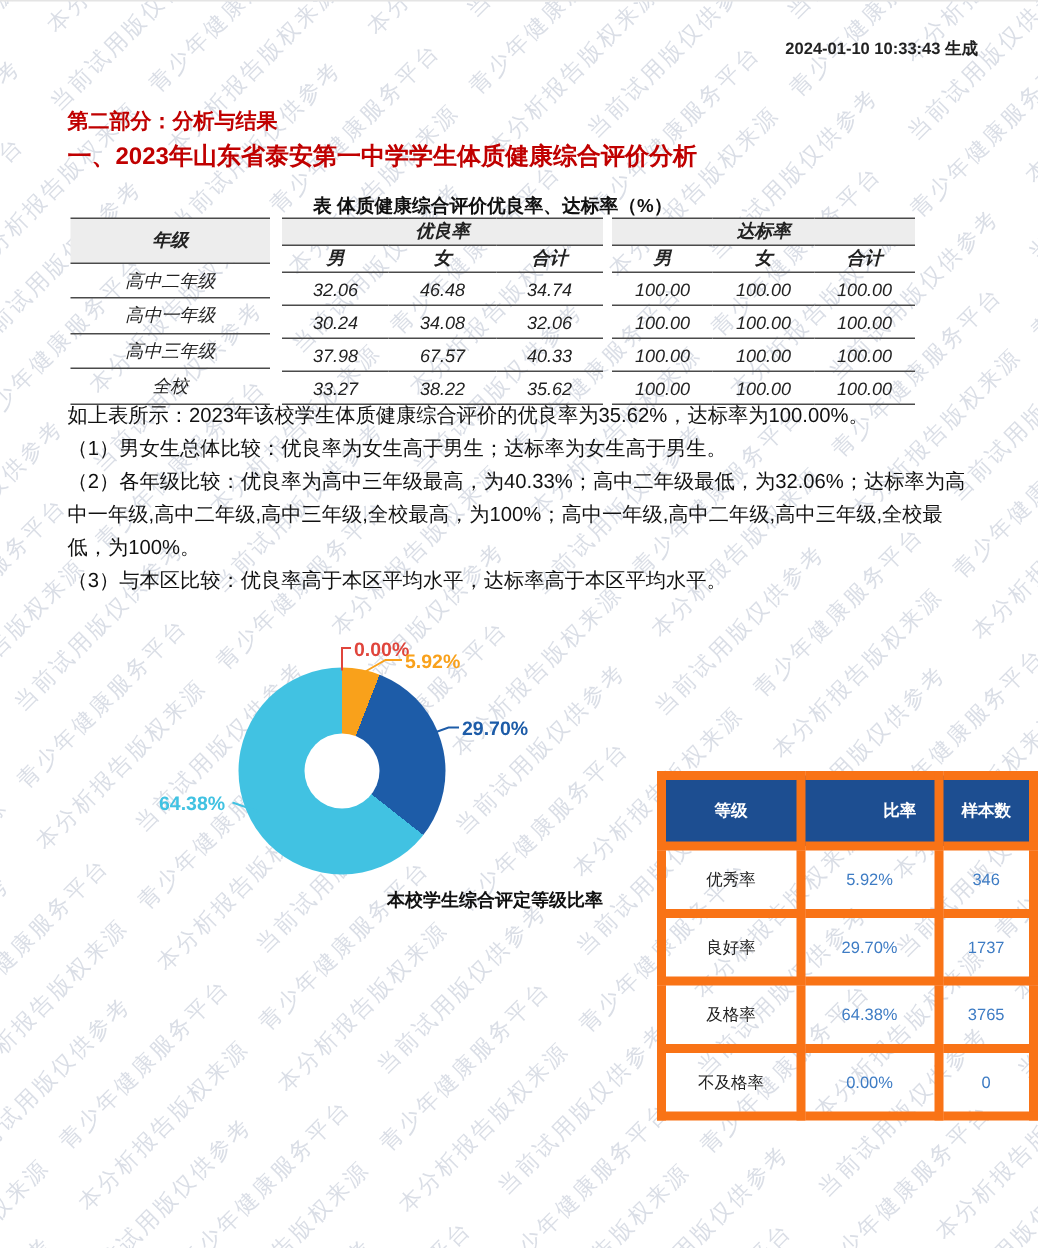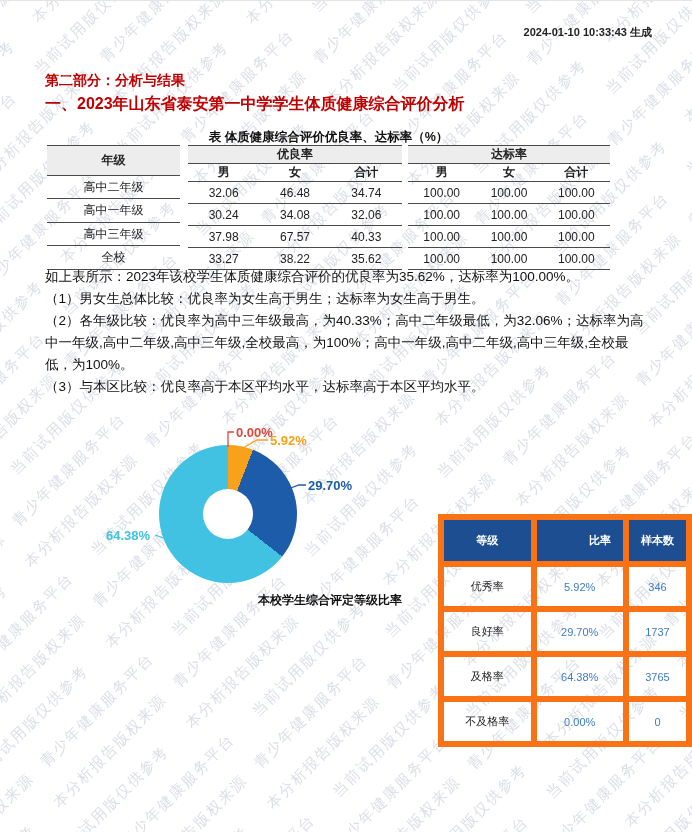--- a/index.html
+++ b/index.html
@@ -17,21 +17,21 @@
   .h-sub{position:absolute;left:45px;top:93px;font-size:16px;font-weight:bold;}
   .tbl-title{position:absolute;left:47px;top:128px;width:563px;text-align:center;
              font-size:12.5px;font-weight:bold;color:#111;}
   
   .mt-wrap{position:absolute;left:47px;top:144px;display:flex;}
   table.mt{border-collapse:collapse;table-layout:fixed;border-top:1px solid #4a4a4a;}
   .mt-a{width:133px;}
   .mt-b{width:214px;margin-left:8px;}
   .mt-c{width:202px;margin-left:6px;}
   table.mt th,table.mt td{border:none;border-bottom:1px solid #4a4a4a;text-align:center;
-        padding:0;font-size:12px;color:#222;background:transparent;}
+        padding:0;font-size:12px;color:#222;background:transparent;font-style:italic;}
   table.mt th{font-weight:600;}
   .mt .grp{height:13px;background:#EDEDED;}
   .mt-a .grp{height:27px;}
   .mt tr.sub th{height:13px;font-weight:600;background:transparent;}
   .mt td.d{height:21px;}
   
   .analysis{position:absolute;left:45px;top:265px;width:606px;font-size:13.5px;line-height:22px;color:#111;}
   .analysis p{margin:0;}
   
   .chart{position:absolute;left:0;top:420px;width:692px;height:205px;}

